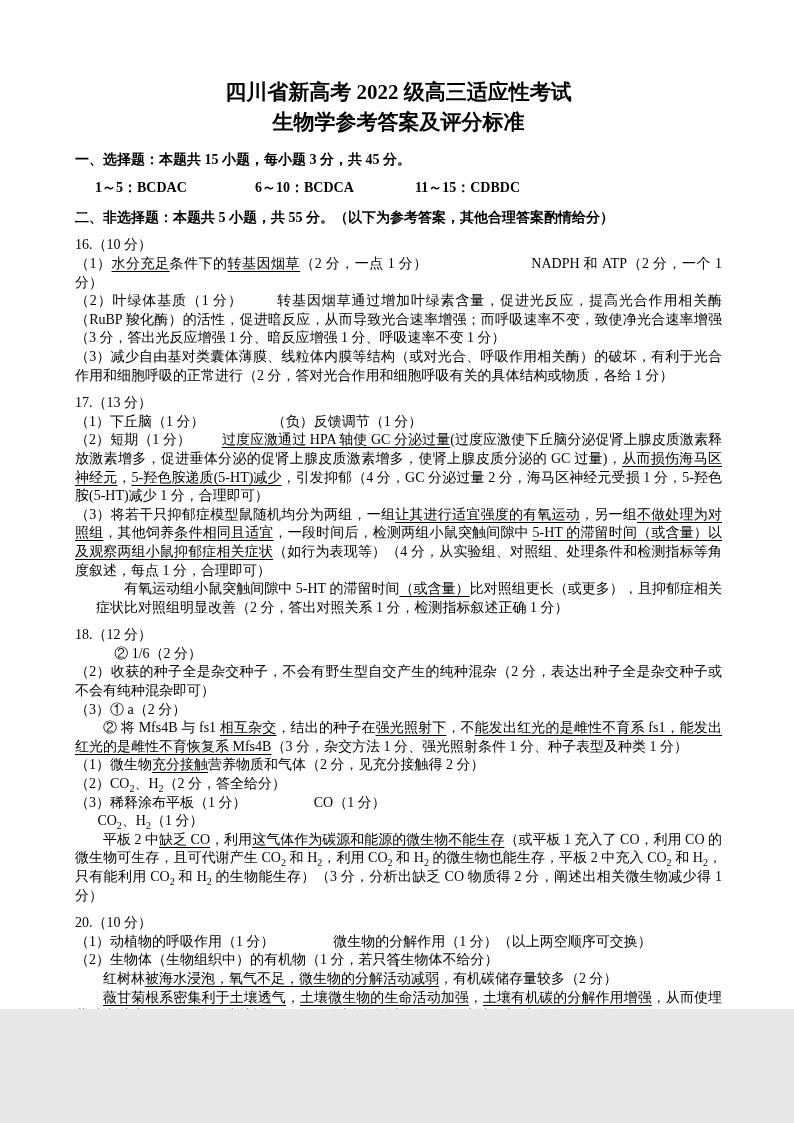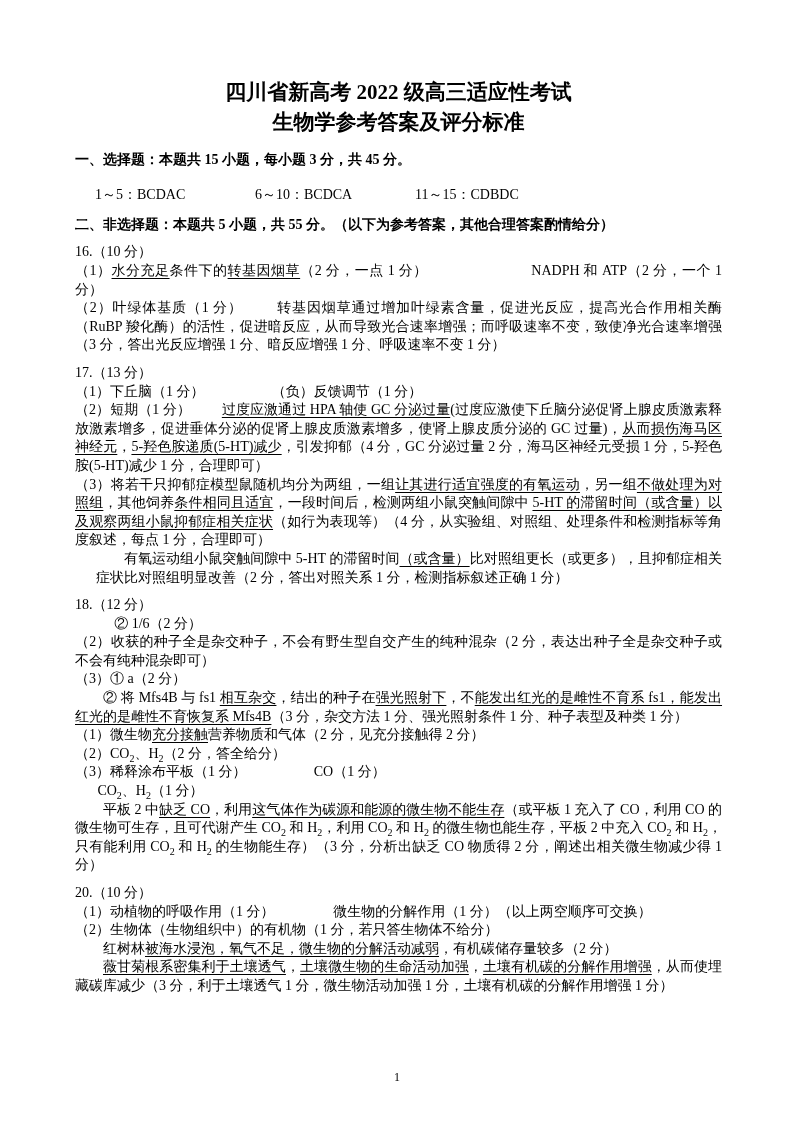--- a/index.html
+++ b/index.html
@@ -1,19 +1,19 @@
 <!DOCTYPE html>
 <html><head>
 <meta charset="utf-8">
 <style>
   * { box-sizing: border-box; }
   html, body { margin: 0; padding: 0; background: #e8e8e8; }
   .page {
     width: 794px;
-    height: 1123px;
+    height: 1009px;
     margin: 0 auto;
     background: #ffffff;
     color: #000000;
     font-family: "Liberation Serif", "DejaVu Serif", serif;
     position: relative;
     overflow: hidden;
   }
   .content {
     padding: 78px 72px 0 75px;
   }
@@ -25,21 +25,21 @@
   }
   .doc-body {
     margin-top: 13px;
     font-size: 14px;
     line-height: 18.6px;
     text-align: justify;
   }
   .blk { margin: 0; }
   .blk-section { font-weight: bold; margin-top: 11px; }
   .blk-qnum { margin-top: 9px; }
-  .blk-answers { padding-left: 20px; margin-top: 17px; }
+  .blk-answers { padding-left: 20px; margin-top: 10px; font-weight: bold; }
   .ans-col { display: inline-block; width: 160px; }
   .u {
     text-decoration: underline;
     text-decoration-thickness: 1px;
     text-underline-offset: 3px;
   }
   .gap { display: inline-block; }
   sub { font-size: 10px; line-height: 0; }
   .footer {
     position: absolute;
@@ -59,20 +59,21 @@
       <div>四川省新高考 2022 级高三适应性考试</div>
       <div>生物学参考答案及评分标准</div>
     </div>
     <div class="doc-body" id="doc-body">
         <div class="blk blk-section"><span>一、选择题：本题共 15 小题，每小题 3 分，共 45 分。</span></div>
         <div class="blk blk-answers"><span class="ans-col">1～5：BCDAC</span><span class="ans-col">6～10：BCDCA</span><span class="ans-col">11～15：CDBDC</span></div>
         <div class="blk blk-section"><span>二、非选择题：本题共 5 小题，共 55 分。（以下为参考答案，其他合理答案酌情给分）</span></div>
         <div class="blk blk-qnum"><span>16.（10 分）</span></div>
         <div class="blk blk-para"><span>（1）</span><span class="u">水分充足</span><span>条件下的</span><span class="u">转基因烟草</span><span>（2 分，一点 1 分）</span><span class="gap" style="width: 7.4em;"></span><span>NADPH 和 ATP（2 分，一个 1 分）</span></div>
         <div class="blk blk-para"><span>（2）叶绿体基质（1 分）</span><span class="gap" style="width: 2.4em;"></span><span>转基因烟草通过增加叶绿素含量，促进光反应，提高光合作用相关酶（RuBP 羧化酶）的活性，促进暗反应，从而导致光合速率增强；而呼吸速率不变，致使净光合速率增强（3 分，答出光反应增强 1 分、暗反应增强 1 分、呼吸速率不变 1 分）</span></div>
+        <div class="blk blk-para"><span>（3）减少自由基对类囊体薄膜、线粒体内膜等结构（或对光合、呼吸作用相关酶）的破坏，有利于光合作用和细胞呼吸的正常进行（2 分，答对光合作用和细胞呼吸有关的具体结构或物质，各给 1 分）</span></div>
         <div class="blk blk-qnum"><span>17.（13 分）</span></div>
         <div class="blk blk-para"><span>（1）下丘脑（1 分）</span><span class="gap" style="width: 4.8em;"></span><span>（负）反馈调节（1 分）</span></div>
         <div class="blk blk-para"><span>（2）短期（1 分）</span><span class="gap" style="width: 2.2em;"></span><span class="u">过度应激通过 HPA 轴使 GC 分泌过量</span><span>(过度应激使下丘脑分泌促肾上腺皮质激素释放激素增多，促进垂体分泌的促肾上腺皮质激素增多，使肾上腺皮质分泌的 GC 过量)，</span><span class="u">从而损伤海马区神经元</span><span>，</span><span class="u">5-羟色胺递质(5-HT)减少</span><span>，引发抑郁（4 分，GC 分泌过量 2 分，海马区神经元受损 1 分，5-羟色胺(5-HT)减少 1 分，合理即可）</span></div>
         <div class="blk blk-para"><span>（3）将若干只抑郁症模型鼠随机均分为两组，一组</span><span class="u">让其进行适宜强度的有氧运动</span><span>，另一组</span><span class="u">不做处理为对照组</span><span>，其他饲养</span><span class="u">条件相同且适宜</span><span>，一段时间后，检测两组小鼠突触间隙中 </span><span class="u">5-HT 的滞留时间（或含量）以及观察两组小鼠抑郁症相关症状</span><span>（如行为表现等）（4 分，从实验组、对照组、处理条件和检测指标等角度叙述，每点 1 分，合理即可）</span></div>
         <div class="blk blk-para" style="text-indent: 2em; margin-left: 21px;"><span>有氧运动组小鼠突触间隙中 5-HT 的滞留时间</span><span class="u">（或含量）</span><span>比对照组更长（或更多），且抑郁症相关症状比对照组明显改善（2 分，答出对照关系 1 分，检测指标叙述正确 1 分）</span></div>
         <div class="blk blk-qnum"><span>18.（12 分）</span></div>
         <div class="blk blk-para" style="text-indent: 2.8em;"><span>② 1/6（2 分）</span></div>
         <div class="blk blk-para"><span>（2）收获的种子全是杂交种子，不会有野生型自交产生的纯种混杂（2 分，表达出种子全是杂交种子或不会有纯种混杂即可）</span></div>
         <div class="blk blk-para"><span>（3）① a（2 分）</span></div>
         <div class="blk blk-para" style="text-indent: 2em;"><span>② 将 Mfs4B 与 fs1 </span><span class="u">相互杂交</span><span>，结出的种子在</span><span class="u">强光照射下</span><span>，不</span><span class="u">能发出红光的是雌性不育系 fs1，能发出红光的是雌性不育恢复系 Mfs4B</span><span>（3 分，杂交方法 1 分、强光照射条件 1 分、种子表型及种类 1 分）</span></div>

